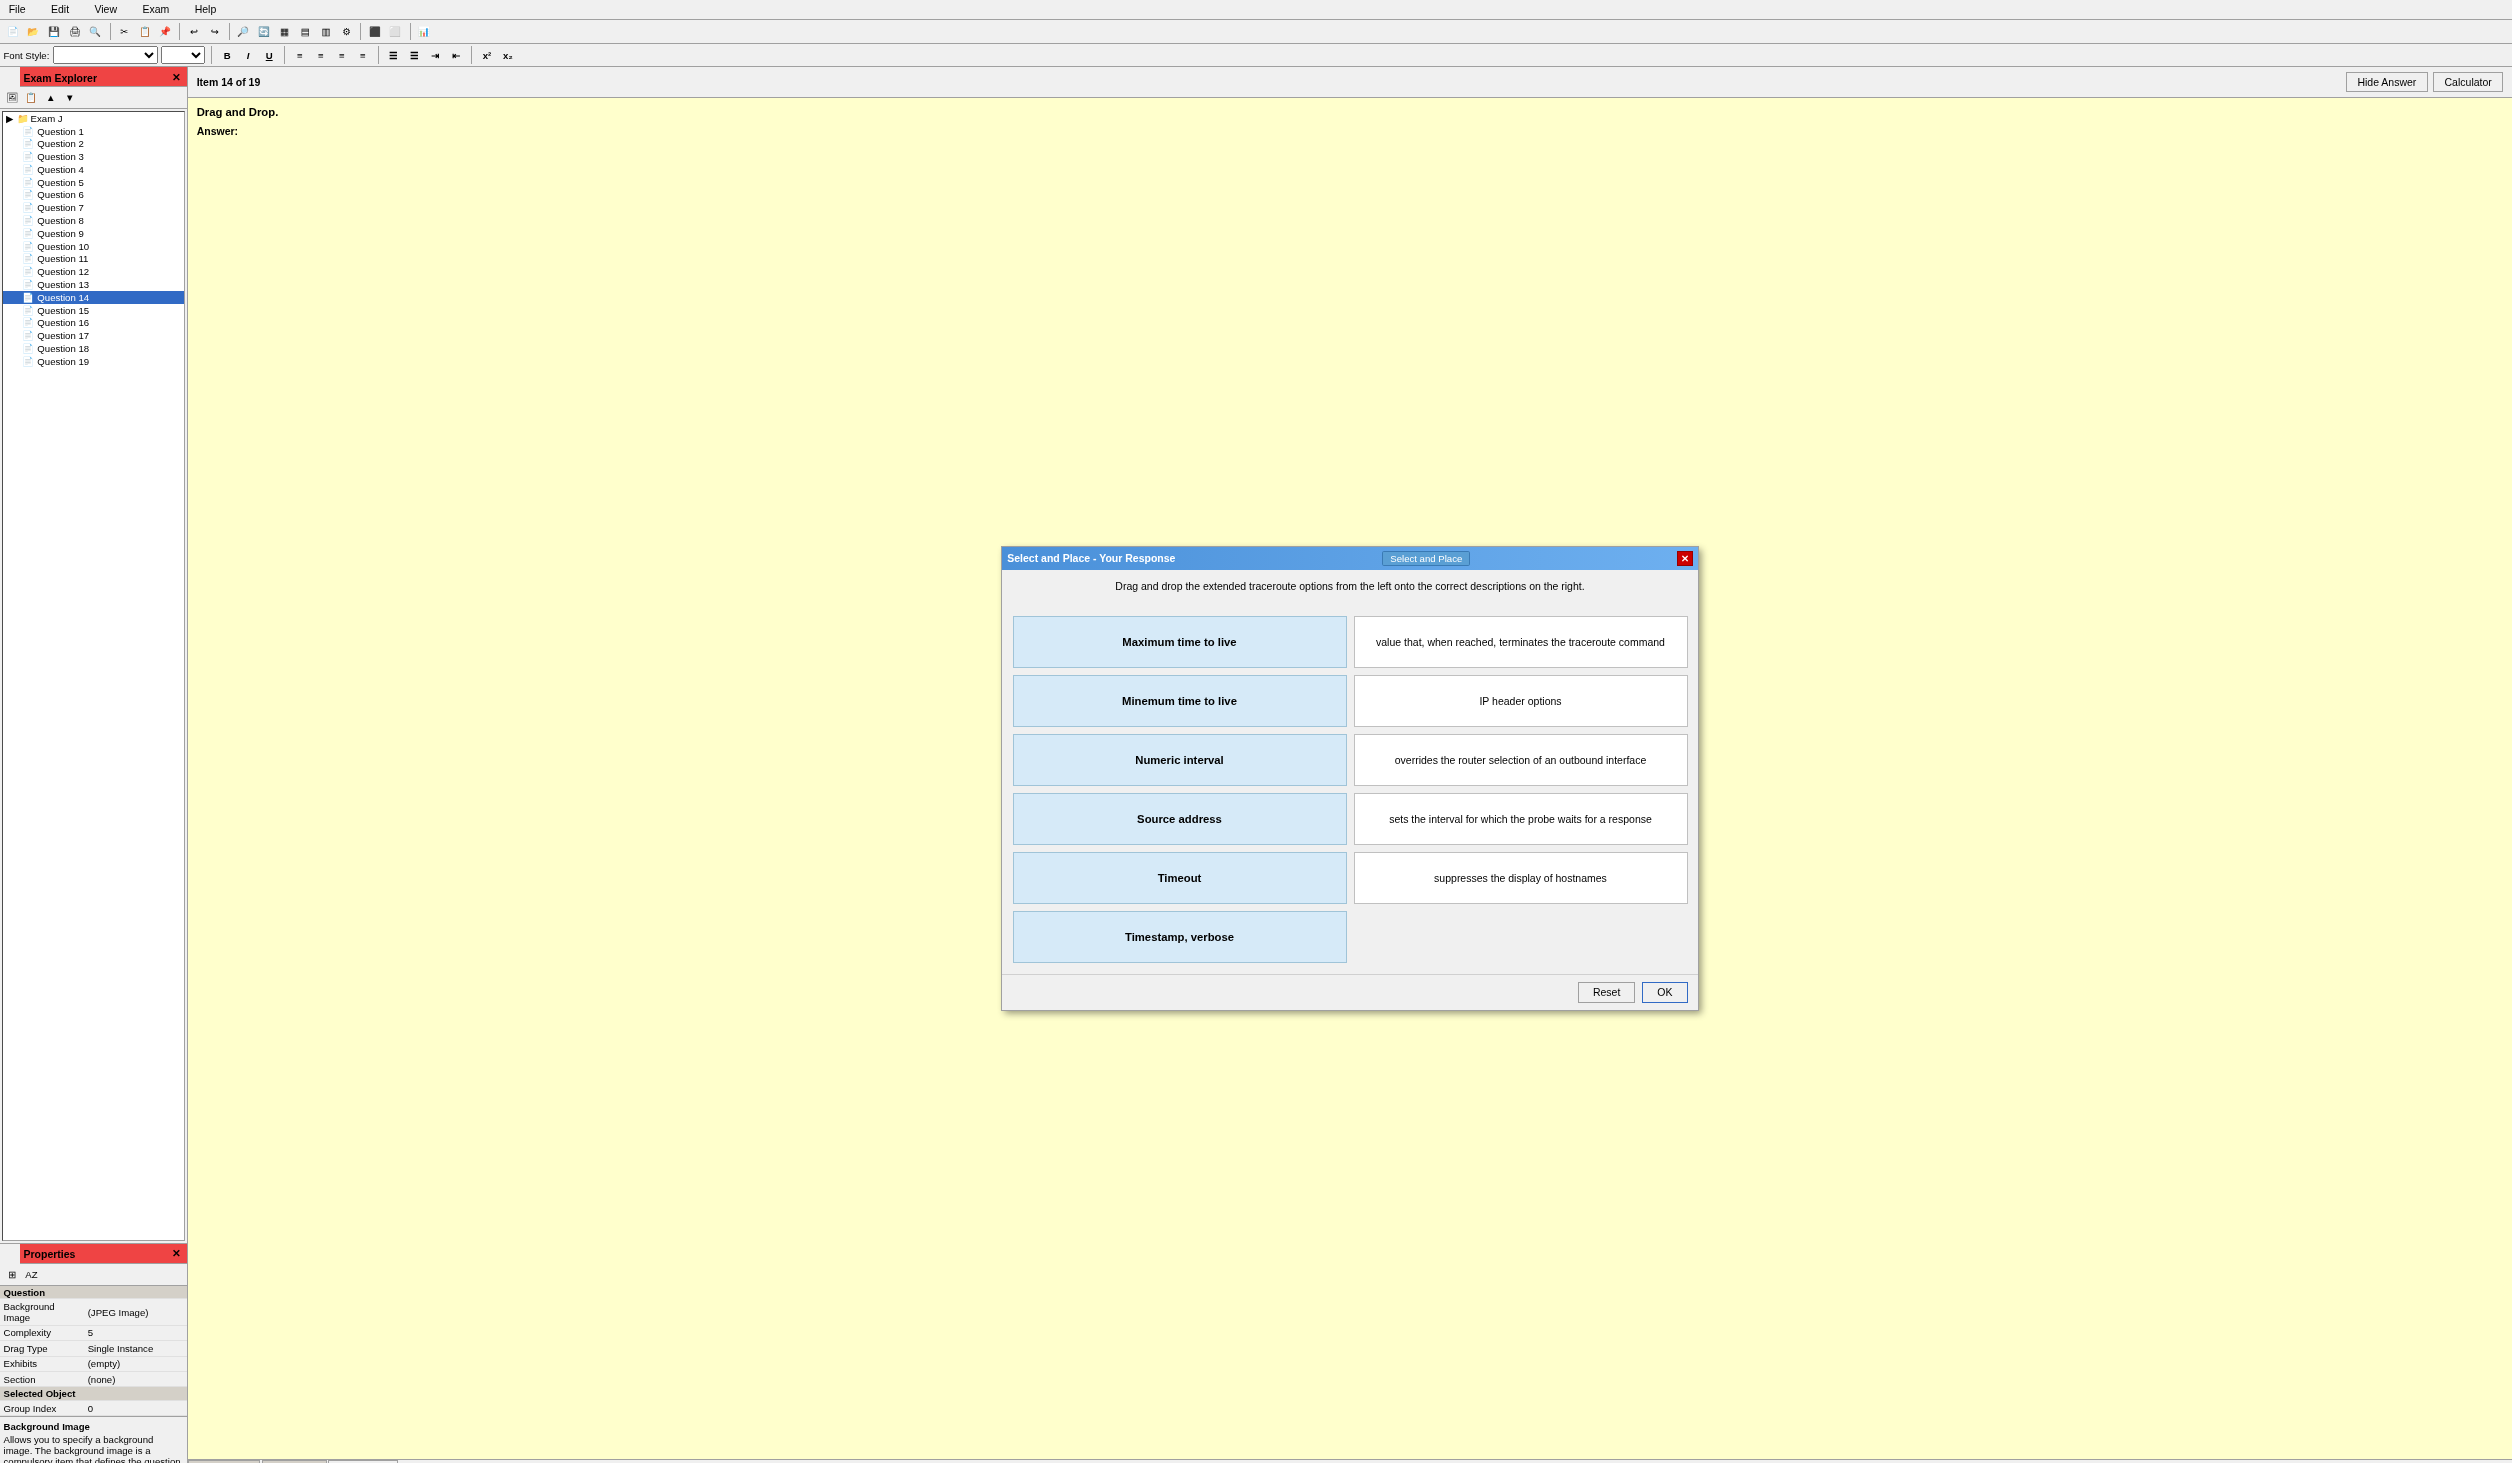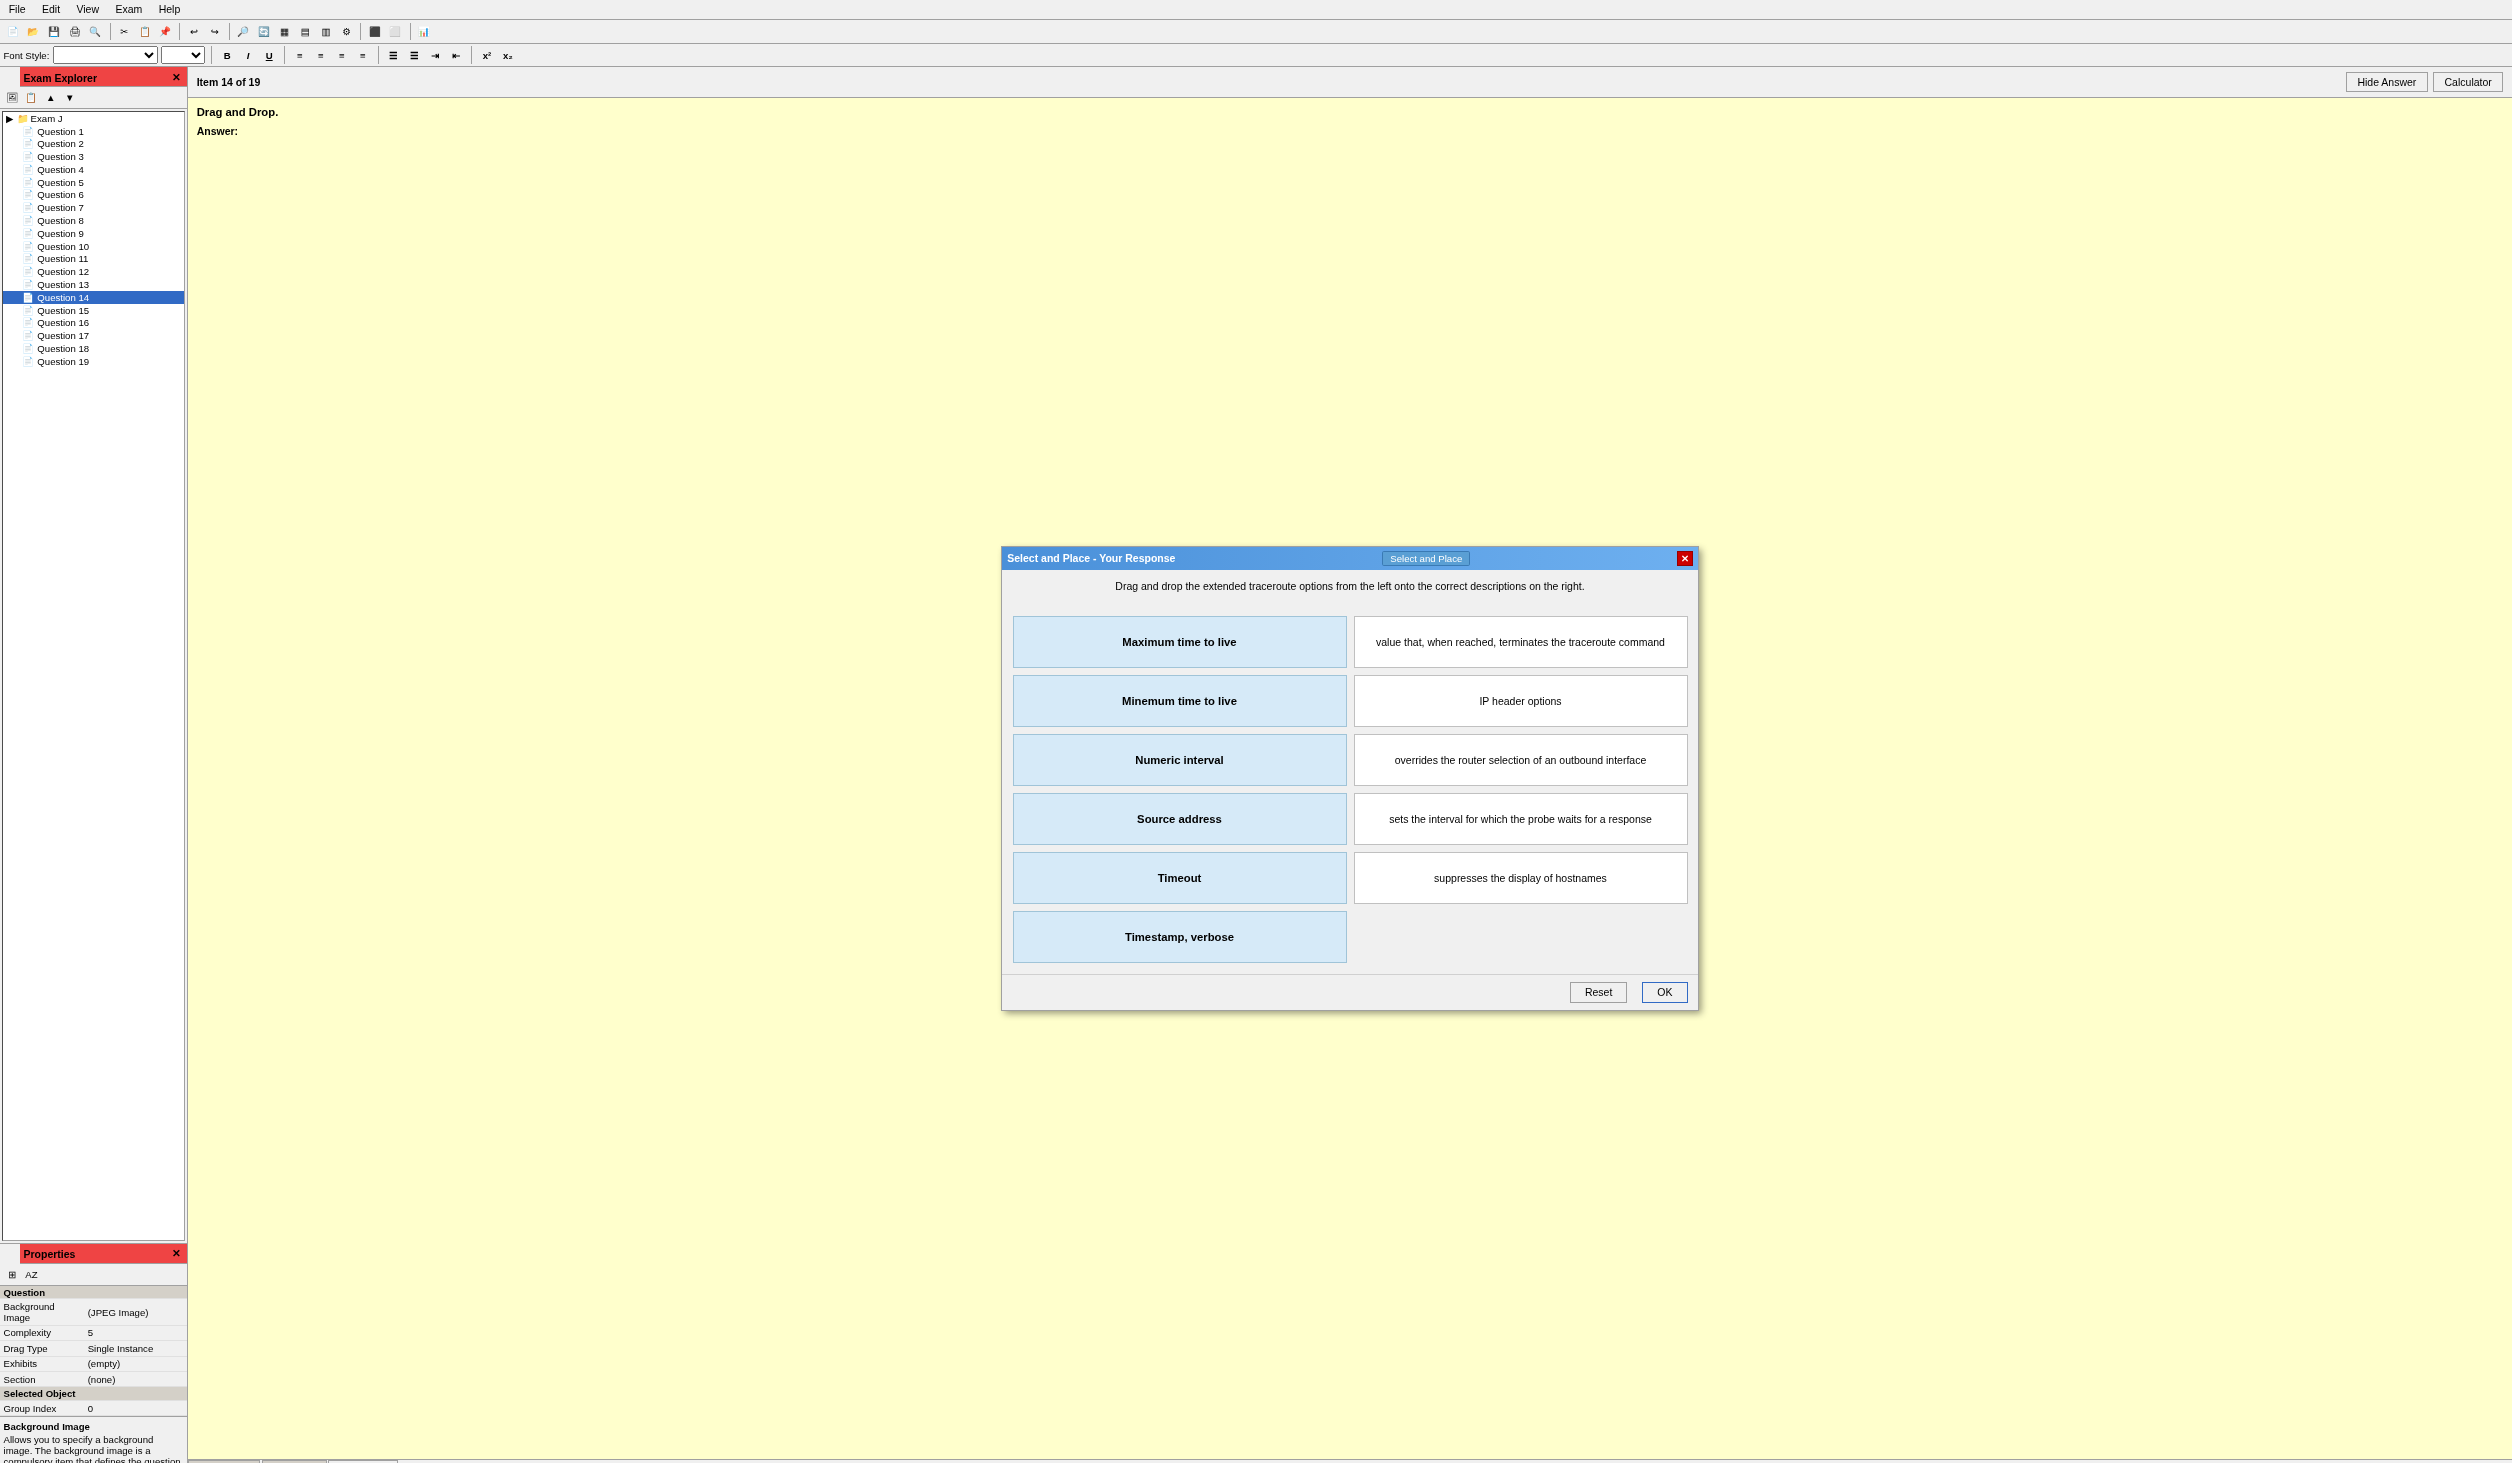--- a/index.html
+++ b/index.html
@@ -5,21 +5,21 @@
     * { box-sizing: border-box; margin: 0; padding: 0; }
     body { font-family: 'Segoe UI', Tahoma, Arial, sans-serif; font-size: 10.5px; background: #d4d0c8; overflow: hidden; }
 
     
     .menu-bar {
       background: #f0f0f0;
       border-bottom: 0.9px solid #a0a0a0;
       display: flex;
       align-items: center;
       padding: 1.7px 3.5px;
-      gap: 6px;
+      gap: 15px;
     }
     .menu-item {
       padding: 1.7px 5.2px;
       cursor: pointer;
       font-size: 10.5px;
     }
 
     
     .toolbar {
       background: #f0f0f0;
@@ -310,21 +310,20 @@
     .dialog-btn {
       padding: 3.5px 14px;
       border: 0.9px solid #a0a0a0;
       background: #f0f0f0;
       cursor: pointer;
       font-size: 10.5px;
     }
     .dialog-btn.primary {
       border-color: #316ac5;
       color: #000;
-      margin-left: 8px;
     }
 
     
     .bottom-tabs {
       display: flex;
       border-top: 0.9px solid #a0a0a0;
       background: #f0f0f0;
     }
     .bottom-tab {
       padding: 3.5px 14px;

